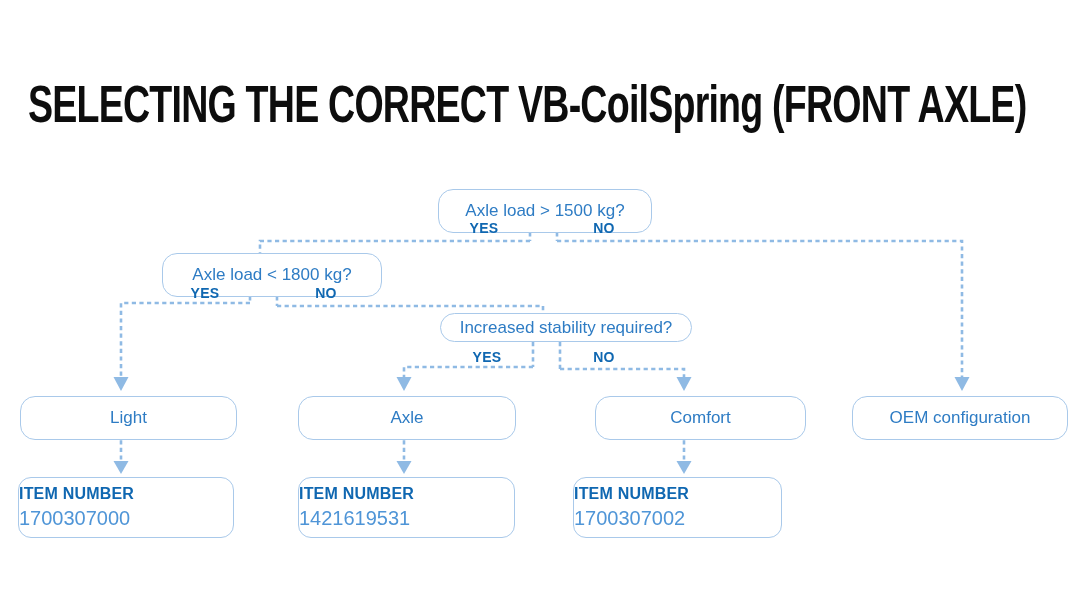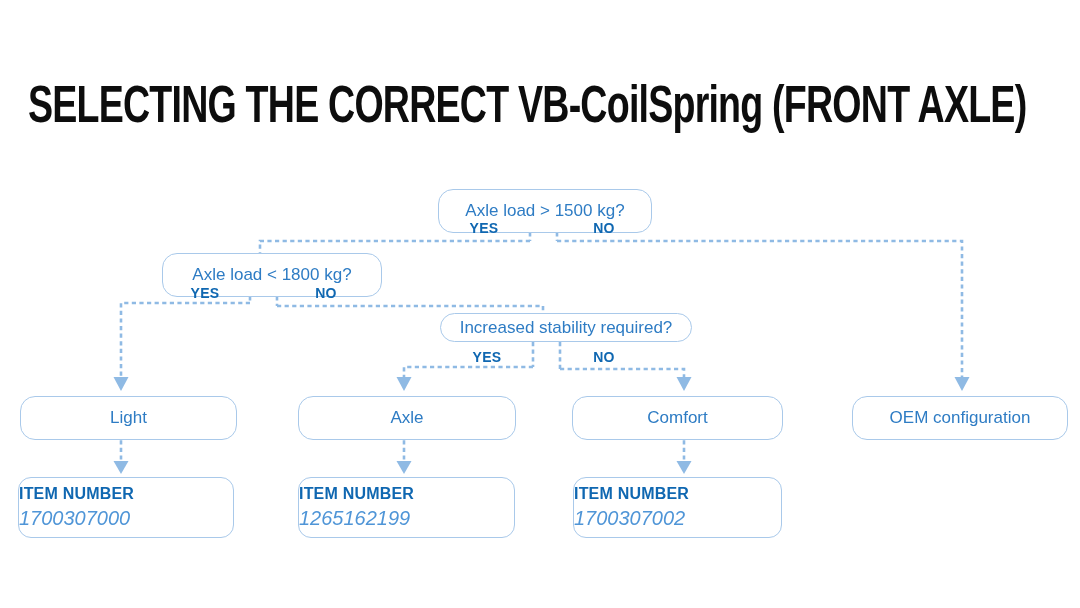--- a/index.html
+++ b/index.html
@@ -45,21 +45,21 @@
     border:1.6px solid var(--box-border);
     border-radius:13px;
     box-sizing:border-box;
     display:flex;flex-direction:column;align-items:flex-start;justify-content:center;
     background:var(--background);
   }
   .itembox .head{
     color:var(--label-bold);font-weight:bold;font-size:16px;letter-spacing:0.2px;
   }
   .itembox .num{
-    color:var(--item-number);font-size:20px;margin-top:4px;font-style:italic;
+    color:var(--item-number);font-size:20px;margin-top:4px;
   }
   svg.connectors{position:absolute;left:0;top:0;}
   .conn{stroke:var(--connector);stroke-width:2.6;fill:none;stroke-dasharray:4.2 3.4;stroke-linecap:butt;}
   .arrow{fill:var(--connector);stroke:none;}
 </style>
 </head>
 <body>
 
 <div class="title">SELECTING THE CORRECT VB-CoilSpring (FRONT AXLE)</div>
 
@@ -105,27 +105,27 @@
 <div class="pill" style="left:162px;top:253px;width:220px;">Axle load &lt; 1800 kg?</div>
 <div class="yn" style="left:170px;top:284px;">YES</div>
 <div class="yn" style="left:291px;top:284px;">NO</div>
 
 <div class="pill" style="left:440px;top:313px;width:252px;height:29px;">Increased stability required?</div>
 <div class="yn" style="left:452px;top:348px;">YES</div>
 <div class="yn" style="left:569px;top:348px;">NO</div>
 
 <div class="pill" style="left:20px;top:396px;width:217px;">Light</div>
 <div class="pill" style="left:298px;top:396px;width:218px;">Axle</div>
-<div class="pill" style="left:572px;top:396px;width:211px;">Comfort</div>
+<div class="pill" style="left:595px;top:396px;width:211px;">Comfort</div>
 <div class="pill" style="left:852px;top:396px;width:216px;">OEM configuration</div>
 
 <div class="itembox" style="left:18px;width:216px;">
   <div class="head">ITEM NUMBER</div>
   <div class="num">1700307000</div>
 </div>
 <div class="itembox" style="left:298px;width:217px;">
   <div class="head">ITEM NUMBER</div>
-  <div class="num">1265162199</div>
+  <div class="num">1421619531</div>
 </div>
 <div class="itembox" style="left:573px;width:209px;">
   <div class="head">ITEM NUMBER</div>
   <div class="num">1700307002</div>
 </div>
 
 </body></html>

